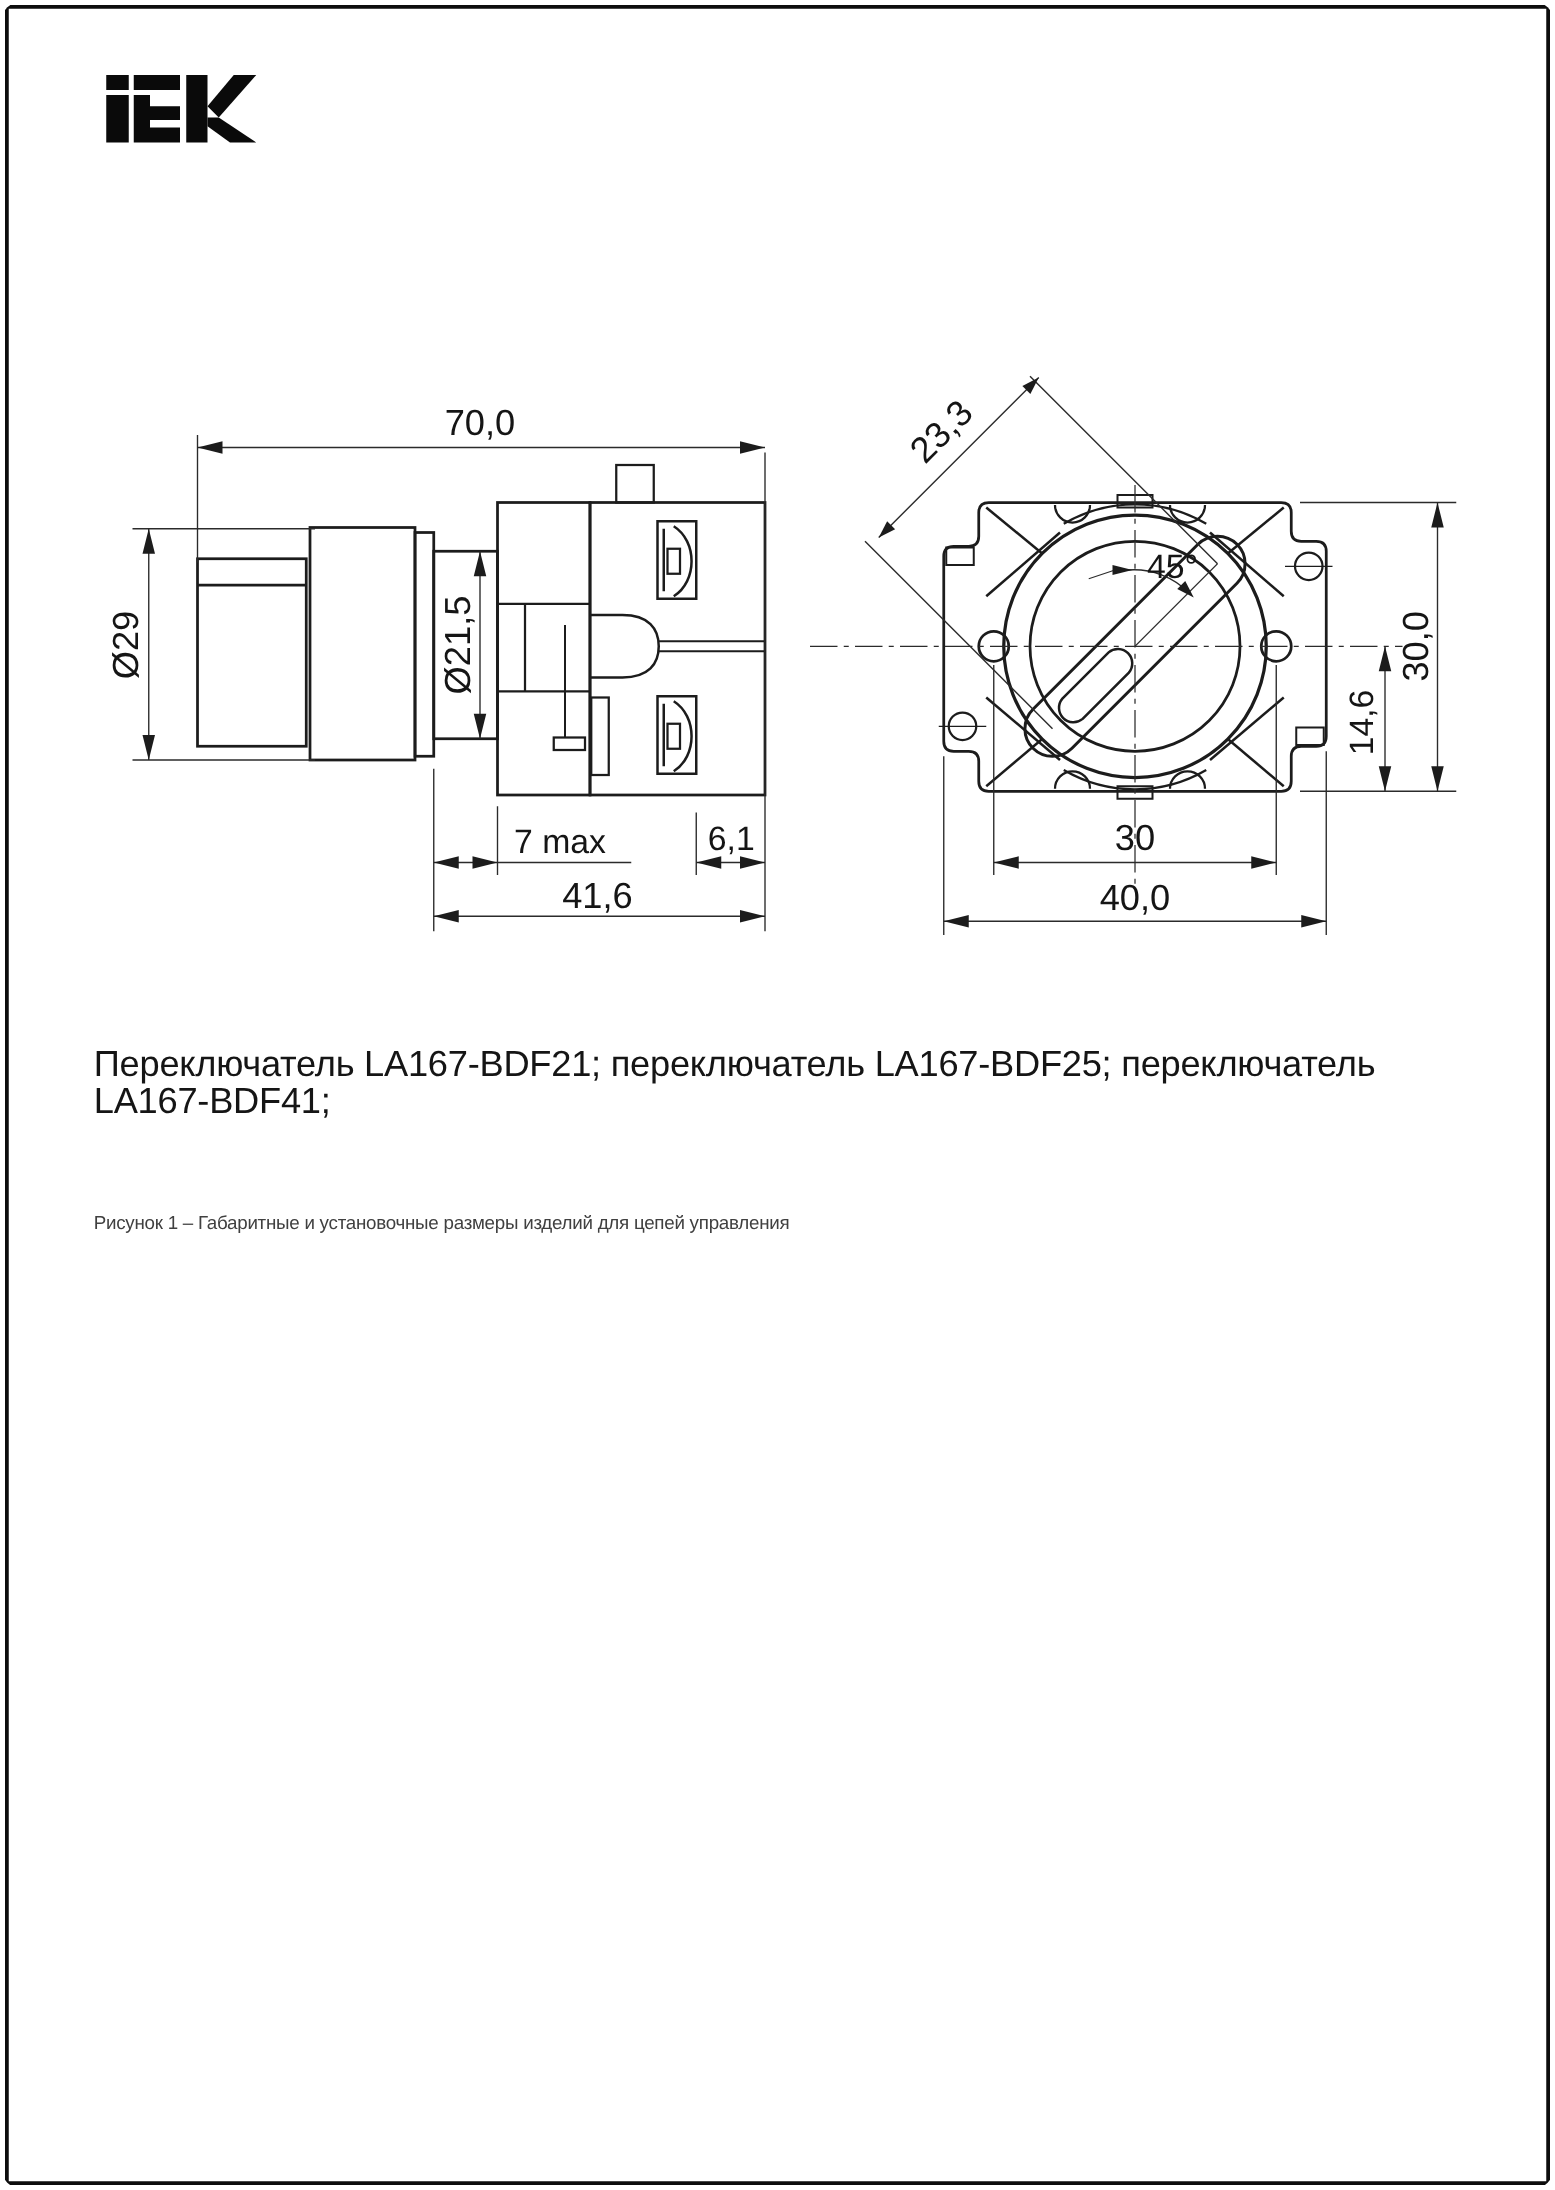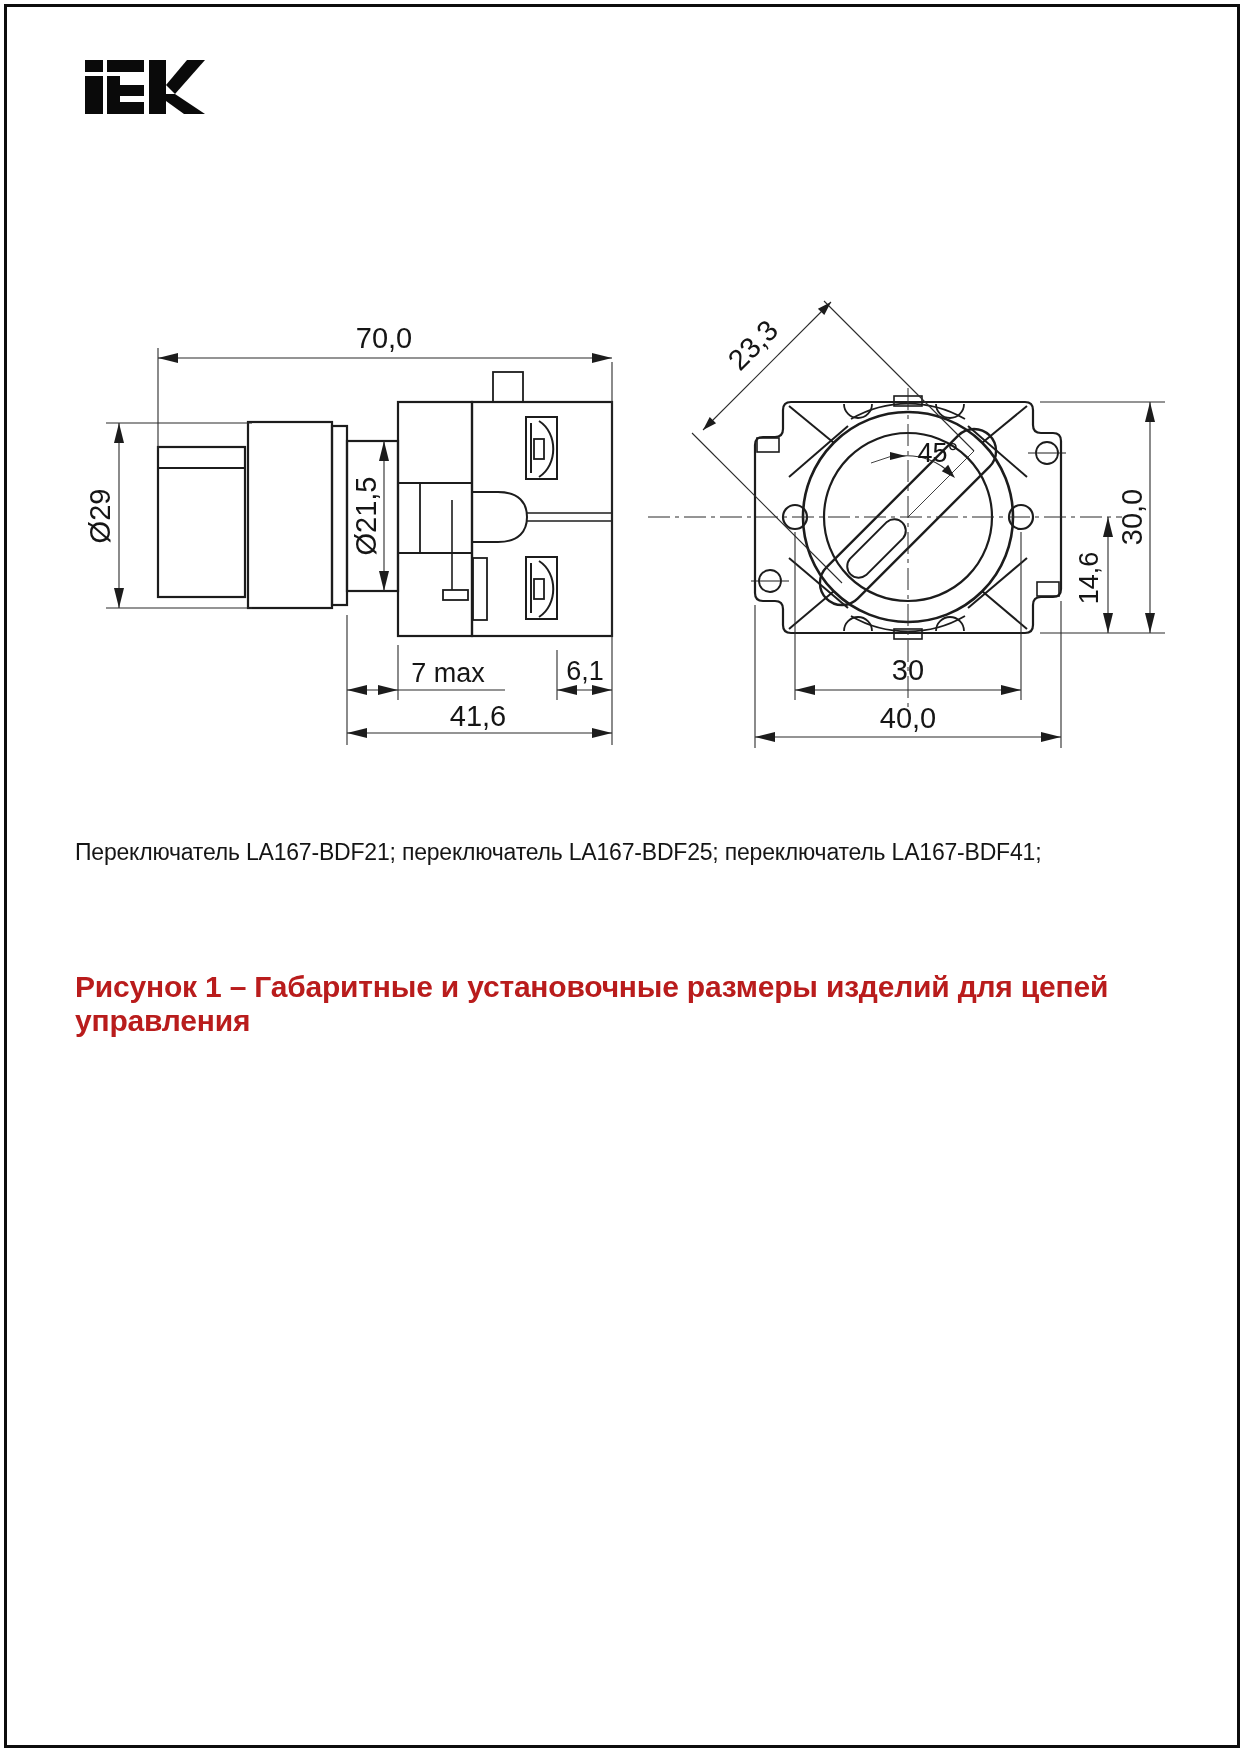--- a/index.html
+++ b/index.html
@@ -1,30 +1,30 @@
 <!DOCTYPE html>
 <html><head>
 <meta charset="utf-8">
 <style>
   html,body{margin:0;padding:0;background:#fff;}
   .page{
     position:relative;width:1244px;height:1752px;background:#ffffff;
-    font-family:"Liberation Sans",sans-serif;color:#111;overflow:hidden;
+    font-family:"Liberation Sans",sans-serif;color:#111;overflow:hidden;border-radius:20px;
   }
   .page-frame{
     position:absolute;inset:4px;border:3px solid #0d0d0d;pointer-events:none;
   }
   .drawing-svg{position:absolute;left:0;top:0;}
   .desc-block{
     position:absolute;left:75px;top:838px;width:1080px;
-    font-size:23px;line-height:29px;letter-spacing:-0.2px;color:#151515;
+    font-size:29px;line-height:29px;letter-spacing:-0.2px;color:#151515;
   }
   .caption{
     position:absolute;left:75px;top:970px;width:1100px;
-    font-size:30px;color:#b91c1c;letter-spacing:-0.2px;font-weight:bold;
+    font-size:15px;color:#404040;letter-spacing:-0.2px;
   }
   .sr-only{position:absolute;width:1px;height:1px;overflow:hidden;clip:rect(0 0 0 0);}
   svg text{fill:#151515;font-family:"Liberation Sans",sans-serif;}
   .dim-txt{font-size:29px;}
   .dim-txt-sm{font-size:27px;}
 </style>
 </head>
 <body>
 
 <div class="page">

